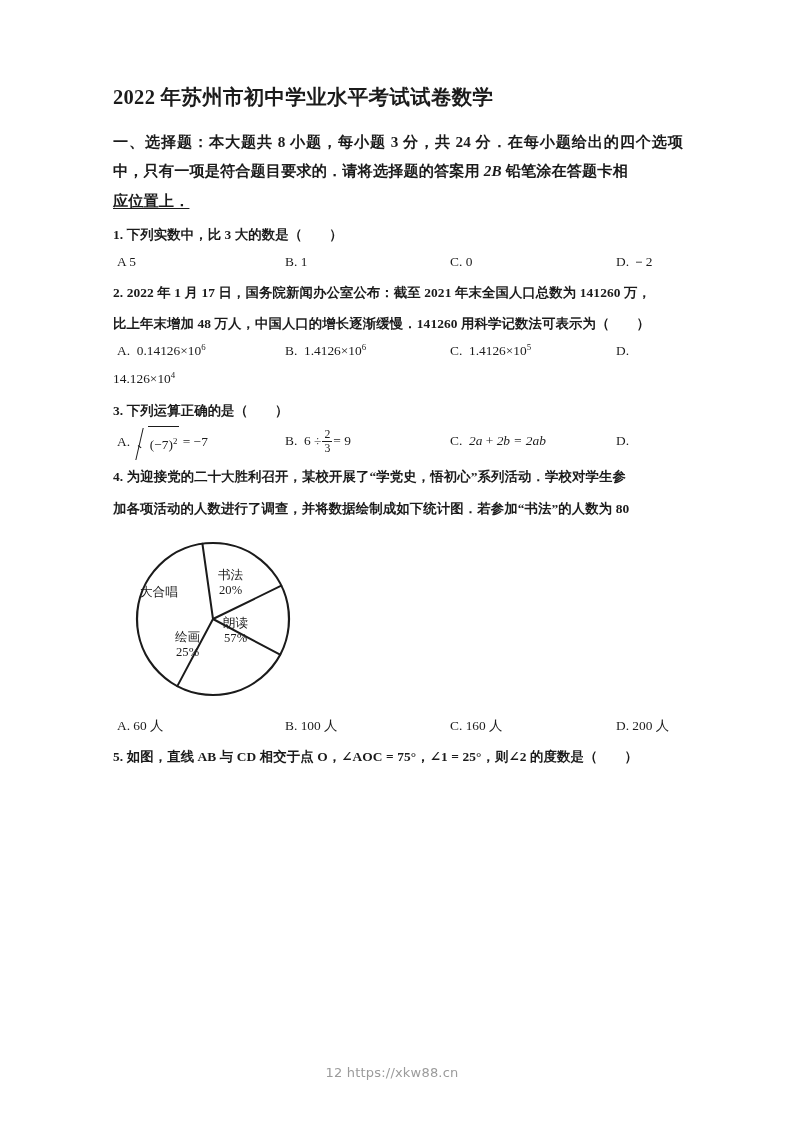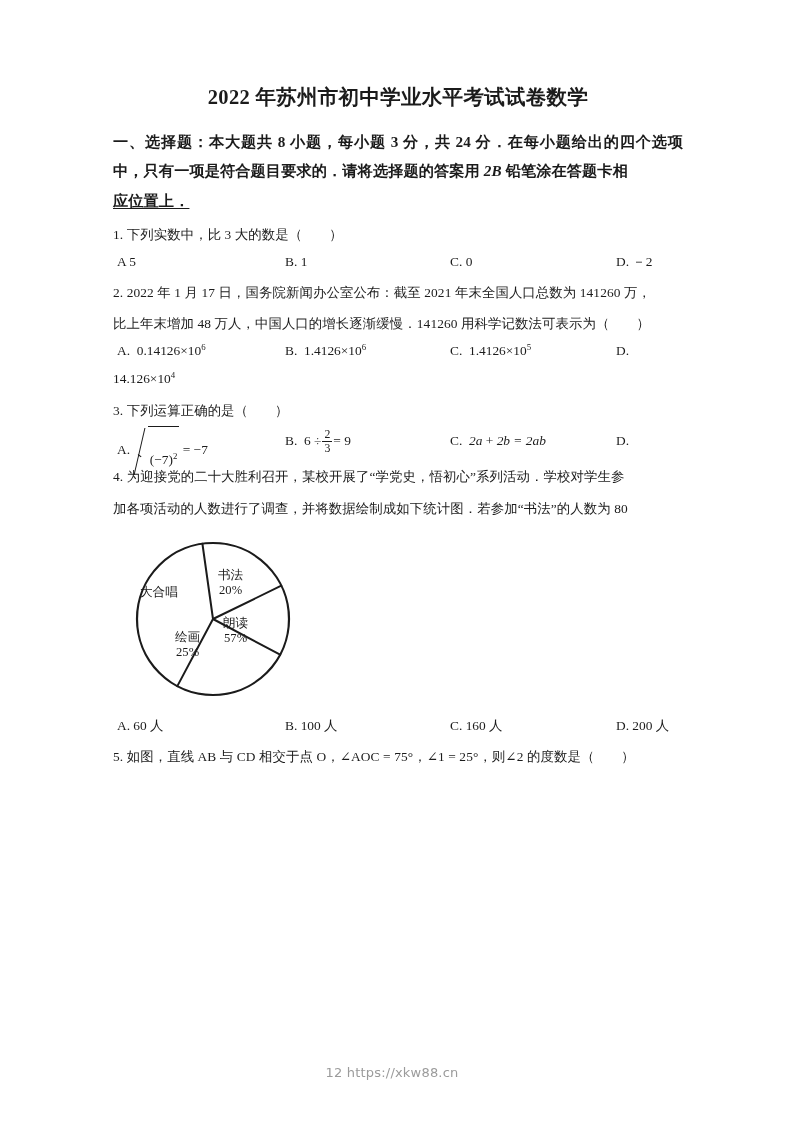--- a/index.html
+++ b/index.html
@@ -25,21 +25,20 @@
     position: absolute;
     left: 113px;
     top: 84px;
     width: 570px;
   }
 
   
   .doc-title {
     font-size: 20.5px;
     font-weight: bold;
-    text-align: center;
     letter-spacing: 0.3px;
     margin: 0 0 16px 0;
     line-height: 1.3;
     white-space: nowrap;
   }
 
   
   .section-intro {
     font-size: 15.2px;
     font-weight: bold;
@@ -53,20 +52,21 @@
     text-underline-offset: 2px;
   }
 
   
   .question {
     font-size: 13.4px;
     line-height: 1.95;
     margin: 5px 0 0 0;
     text-align: justify;
     letter-spacing: 0.1px;
+    font-weight: bold;
   }
   .q-stem { margin-bottom: 1px; }
 
   .options-row {
     position: relative;
     font-size: 13.4px;
     line-height: 2.0;
     height: 26px;
     margin-top: 0;
   }
@@ -129,21 +129,21 @@
     position: absolute;
     left: 1px; top: 55%;
     width: 4px; height: 1.1px;
     background: #1b1b1b;
     transform: rotate(38deg);
     transform-origin: left center;
   }
   .sqrt > .radicand {
     display: inline-block;
     border-top: 1.1px solid #1b1b1b;
-    padding: 17px 2px 0 2px;
+    padding: 2px 2px 0 2px;
   }
 
   
   .figure-pie {
     position: relative;
     margin: 14px 0 12px 10px;
     width: 180px;
     height: 165px;
   }
   .figure-pie svg { display: block; }

